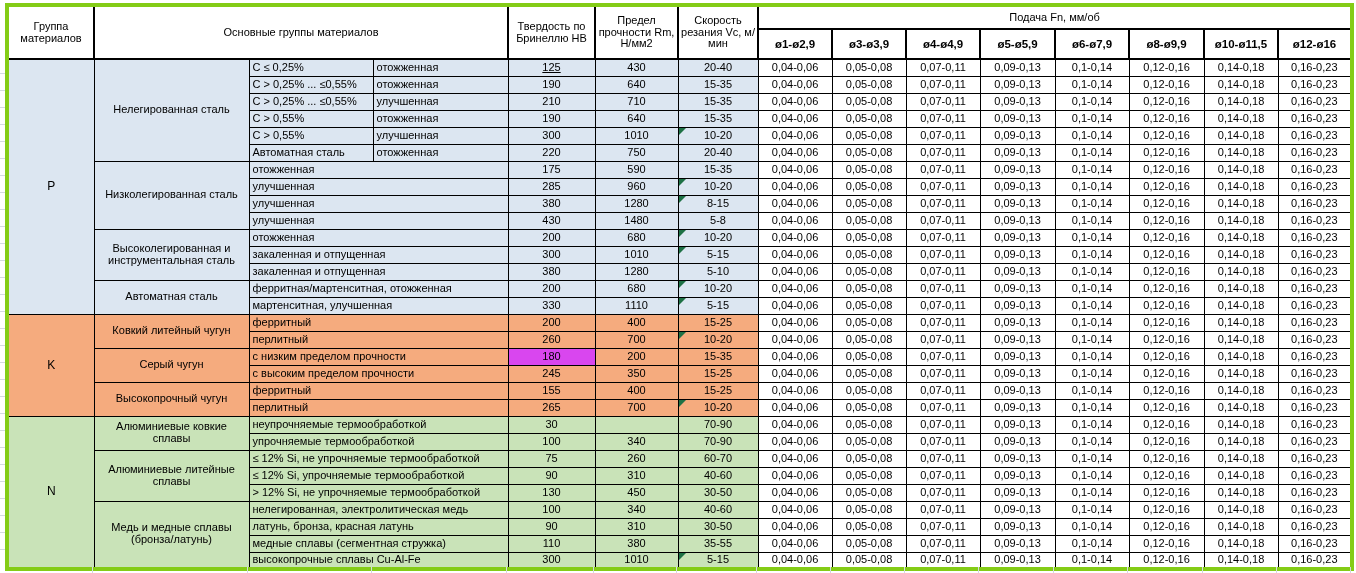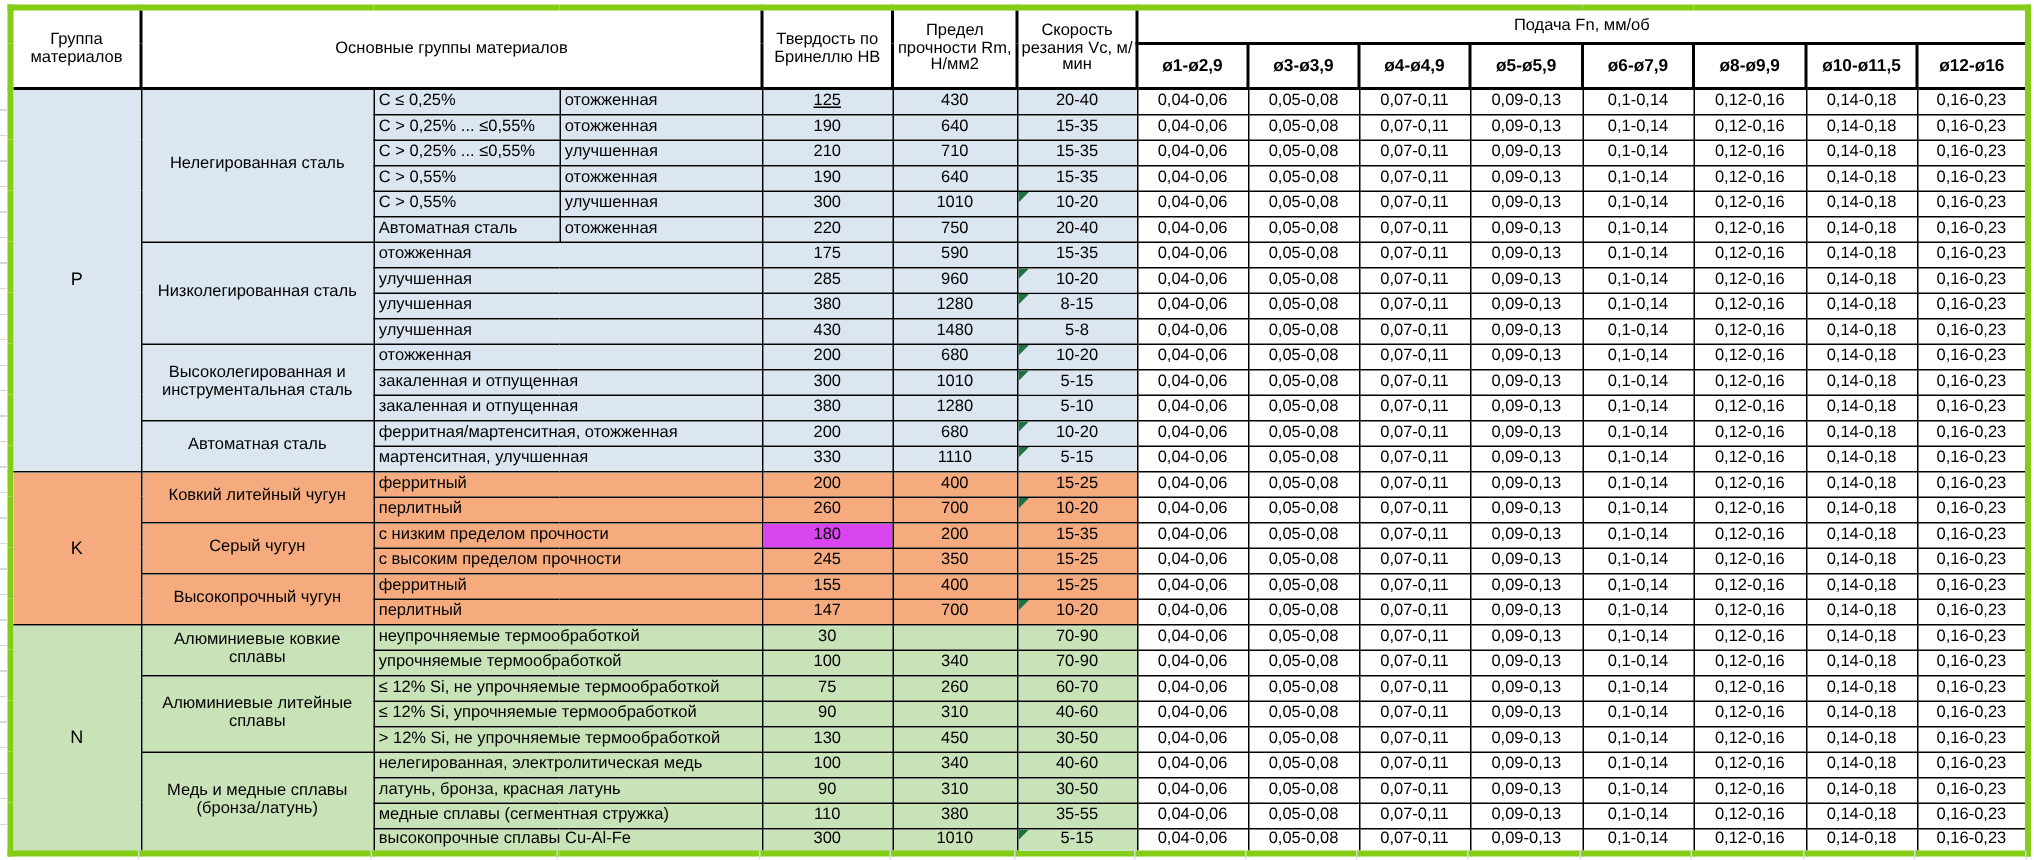--- a/index.html
+++ b/index.html
@@ -387,21 +387,21 @@
           <td class="num feed" style="background: rgb(255, 255, 255);">0,05-0,08</td>
           <td class="num feed" style="background: rgb(255, 255, 255);">0,07-0,11</td>
           <td class="num feed" style="background: rgb(255, 255, 255);">0,09-0,13</td>
           <td class="num feed" style="background: rgb(255, 255, 255);">0,1-0,14</td>
           <td class="num feed" style="background: rgb(255, 255, 255);">0,12-0,16</td>
           <td class="num feed" style="background: rgb(255, 255, 255);">0,14-0,18</td>
           <td class="num feed" style="background: rgb(255, 255, 255);">0,16-0,23</td>
         </tr>
         <tr>
           <td class="cond" colspan="2" style="background: rgb(245, 171, 126);">перлитный</td>
-          <td class="num" style="background: rgb(245, 171, 126);">147</td>
+          <td class="num" style="background: rgb(245, 171, 126);">265</td>
           <td class="num" style="background: rgb(245, 171, 126);">700</td>
           <td class="num vc" style="background: rgb(245, 171, 126);"><span class="tri" style="border-top-color: rgb(30, 113, 69);"></span>10-20</td>
           <td class="num feed" style="background: rgb(255, 255, 255);">0,04-0,06</td>
           <td class="num feed" style="background: rgb(255, 255, 255);">0,05-0,08</td>
           <td class="num feed" style="background: rgb(255, 255, 255);">0,07-0,11</td>
           <td class="num feed" style="background: rgb(255, 255, 255);">0,09-0,13</td>
           <td class="num feed" style="background: rgb(255, 255, 255);">0,1-0,14</td>
           <td class="num feed" style="background: rgb(255, 255, 255);">0,12-0,16</td>
           <td class="num feed" style="background: rgb(255, 255, 255);">0,14-0,18</td>
           <td class="num feed" style="background: rgb(255, 255, 255);">0,16-0,23</td>

